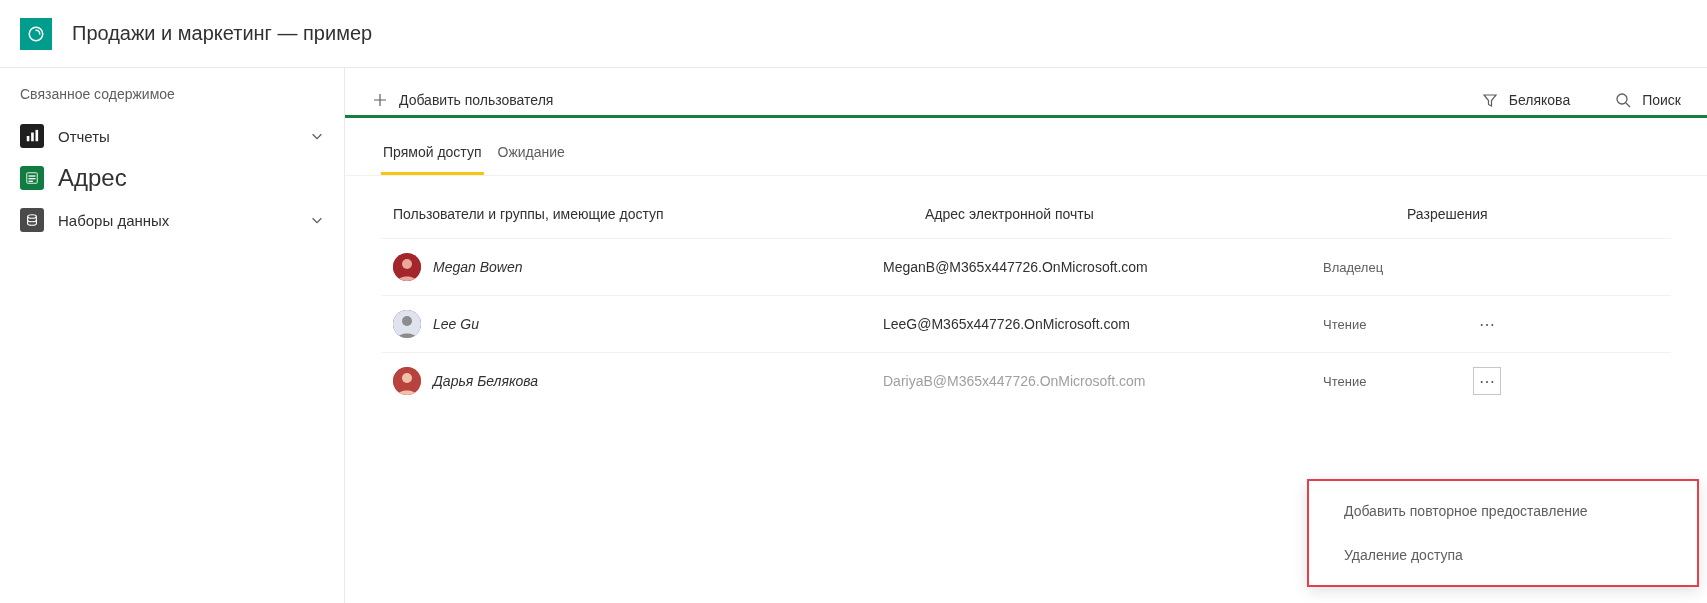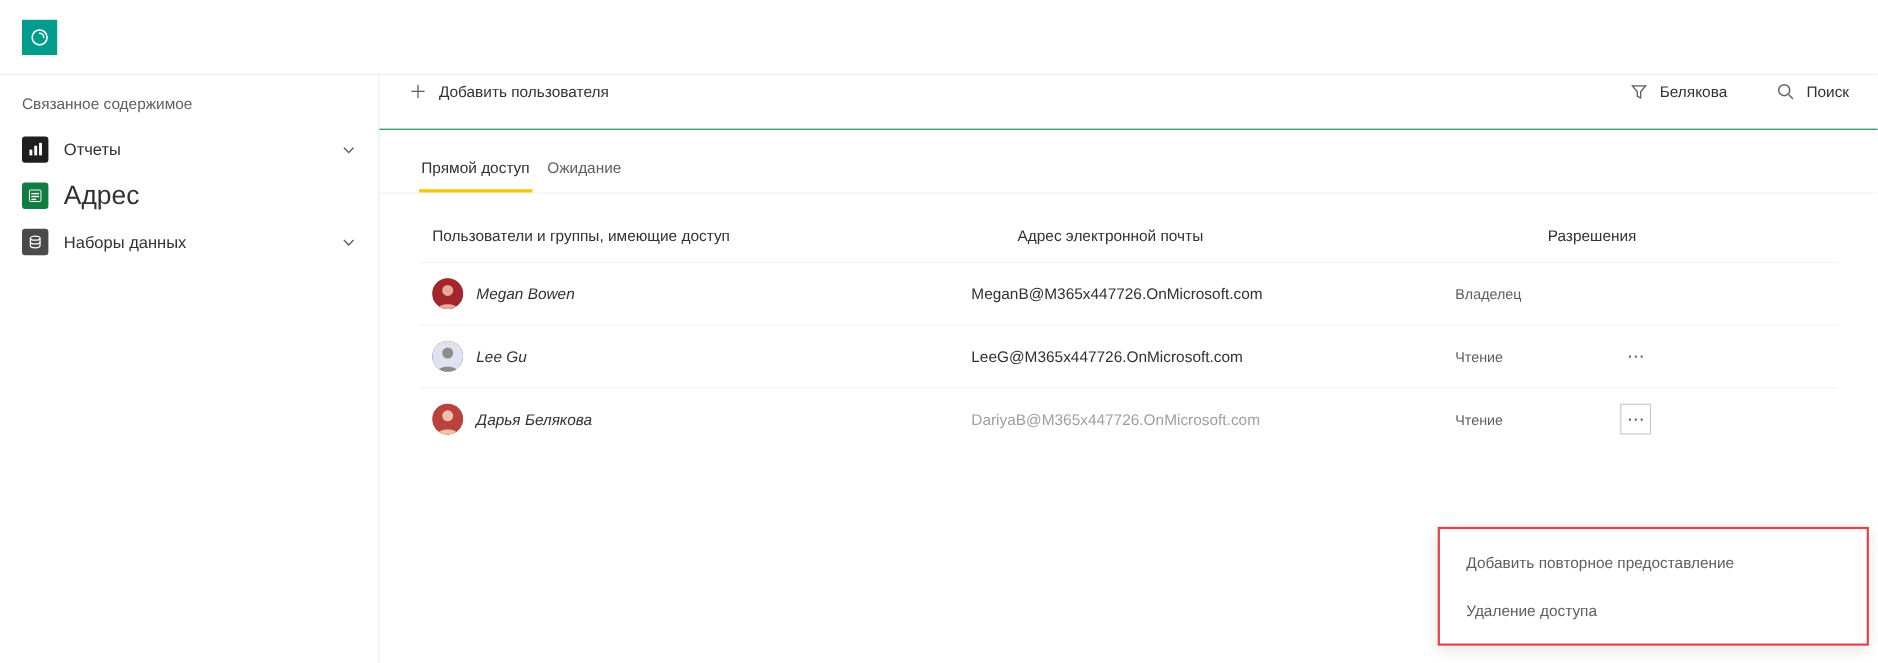--- a/index.html
+++ b/index.html
@@ -63,23 +63,23 @@
   }
   .ic-reports { background: #1f1f1f; }
   .ic-books   { background: #107c41; }
   .ic-data    { background: #4a4a4a; }
   .side-item.selected .label { font-size: 24px; color: #323130; }
   .side-item .label { font-size: 15px; color: #323130; }
   .main { flex: 1; display: flex; flex-direction: column; position: relative; }
   .toolbar {
     height: 50px;
     display: flex;
-    align-items: flex-start;
+    align-items: flex-end;
     padding: 0 18px;
-    border-bottom: 1px solid #15803d;
+    border-bottom: 3px solid #15803d;
     gap: 9px;
   }
   .tool-btn {
     display: flex; align-items: center; gap: 10px;
     color: #323130; font-size: 14px; cursor: pointer;
     padding: 6px 8px;
   }
   .tool-icon { width: 18px; height: 18px; display:flex; align-items:center; justify-content:center; color:#605e5c; }
   .toolbar-right { margin-left: auto; display: flex; gap: 28px; align-items: center; }
   .tabs {
@@ -127,21 +127,21 @@
     border:1px solid transparent; background:transparent;
   }
   .more-btn.active { border:1px solid #c8c6c4; background:#fff; }
   .context-menu {
     position:absolute;
     right:8px; top:411px;
     width:392px;
     background:#fff;
     border:2px solid #e3404a;
     box-shadow:0 4px 14px rgba(0,0,0,.12);
-    padding:8px 4px;
+    padding:8px 15px;
     z-index:10;
   }
   .ctx-item {
     padding:14px 20px;
     font-size:14px;
     color:#605e5c;
     cursor:pointer;
     white-space:nowrap;
     overflow:hidden;
   }
@@ -150,20 +150,21 @@
 </head>
 <body>
 
 <div class="header">
   <div class="app-icon">
     <svg width="18" height="18" viewBox="0 0 24 24" fill="none" stroke="#fff" stroke-width="2">
       <circle cx="12" cy="12" r="9"></circle>
         <path d="M12 7 A5 5 0 0 1 17 12" stroke-linecap="round"></path>
     </svg>
   </div>
+  <div class="page-title">Продажи и маркетинг — пример</div>
 </div>
 
 <div class="body-row">
 
   <div class="sidebar">
     <div class="sidebar-title">Связанное содержимое</div>
 
     <div class="side-item">
       <div class="icon-box ic-reports">
         <svg width="14" height="14" viewBox="0 0 16 16" fill="#fff">

